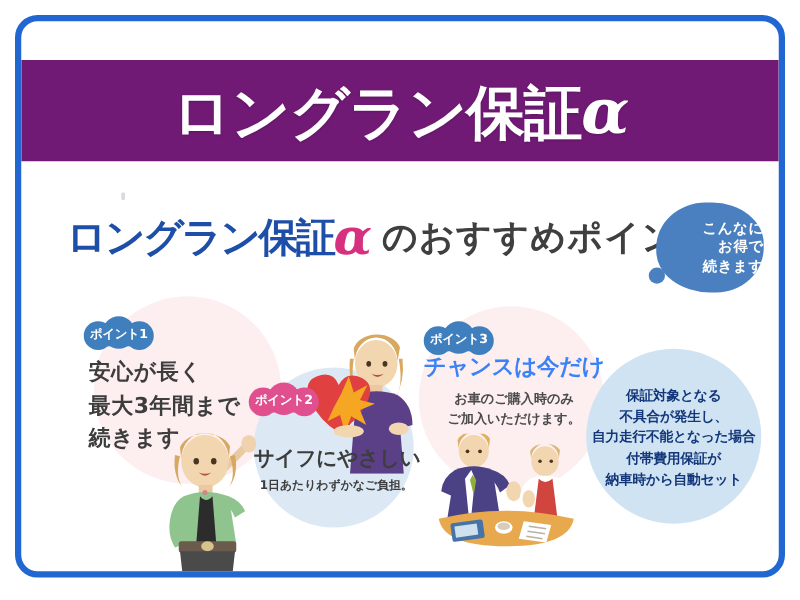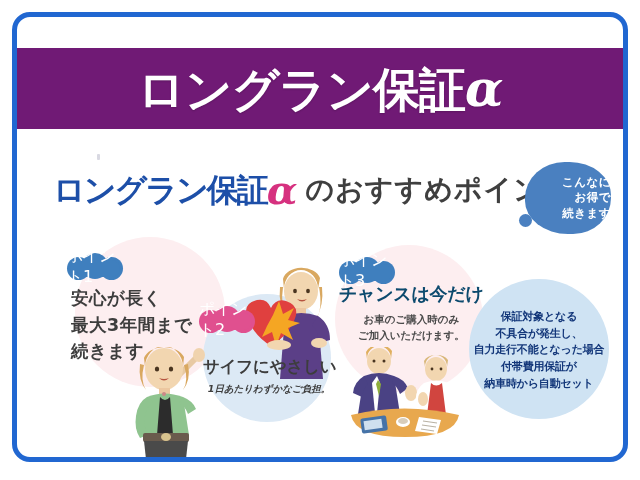--- a/index.html
+++ b/index.html
@@ -164,22 +164,22 @@
     border-radius: 9px;
   }
   .badge-label {
     position: absolute;
     left: 0; top: 0;
     width: 56px; height: 27px;
     display: flex;
     align-items: center;
     justify-content: center;
     color: #ffffff;
-    font-size: 16px;
-    font-weight: 400;
+    font-size: 10px;
+    font-weight: 700;
     letter-spacing: -0.4px;
     z-index: 3;
   }
   .badge-blue .c, .badge-blue .bar { background: #3f7fbe; }
   .badge-pink .c, .badge-pink .bar { background: #e0508f; }
 
   .badge-p1 { left: 50px;  top: 236px; }
   .badge-p2 { left: 182px; top: 289px; }
   .badge-p3 { left: 322px; top: 240px; }
   .badge-p4 { left: 458px; top: 272px; }
@@ -207,26 +207,25 @@
     white-space: nowrap;
     text-align: center;
   }
   .p2-text .sub {
     color: #3d3d3d;
     font-size: 9.5px;
     font-weight: 700;
     line-height: 1.4;
     margin-top: 4px;
     white-space: nowrap;
-    font-style: italic;
   }
 
   .p3-text { left: 322px; top: 266px; }
   .p3-text .head {
-    color: #0c4a6e;
+    color: #3b82f6;
     font-size: 18px;
     font-weight: 700;
     letter-spacing: -0.3px;
     line-height: 1.25;
     white-space: nowrap;
   }
   .p3-text .sub {
     color: #4a4a4a;
     font-size: 10.5px;
     font-weight: 700;

